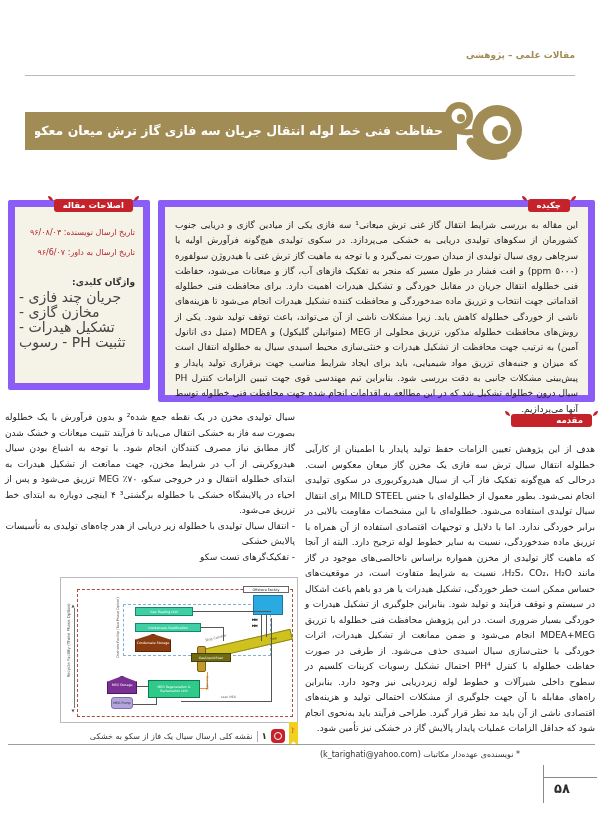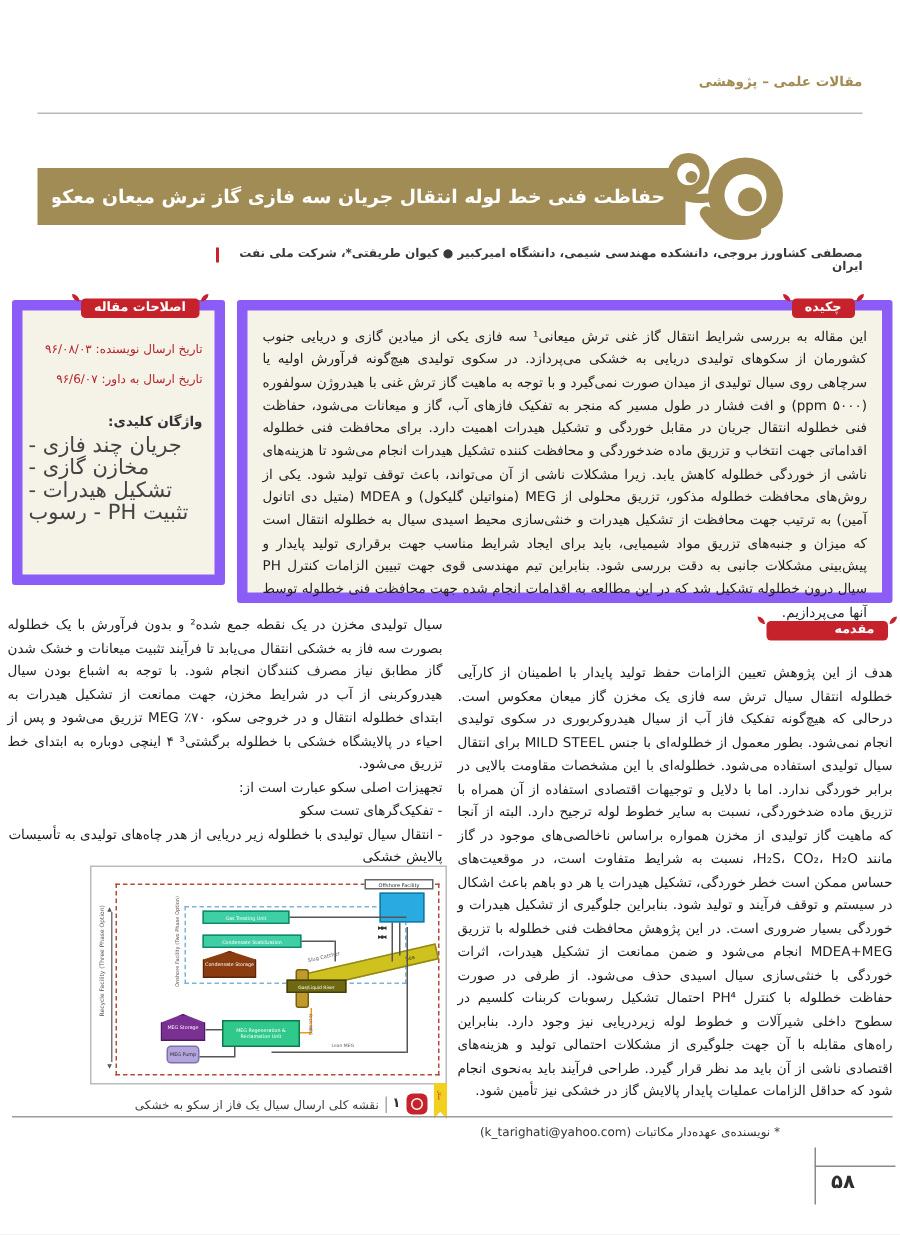--- a/index.html
+++ b/index.html
@@ -91,47 +91,42 @@
     <circle cx="60" cy="40" r="25" fill="#a28c55"></circle>
     <circle cx="60" cy="40" r="14" fill="#ffffff"></circle>
     <circle cx="63" cy="43" r="8" fill="#a28c55"></circle>
     <path d="M34 52 Q46 70 66 64" stroke="#a28c55" stroke-width="9" fill="none" stroke-linecap="round"></path>
     <circle cx="22" cy="26" r="14" fill="#a28c55"></circle>
     <circle cx="22" cy="26" r="7.5" fill="#ffffff"></circle>
     <circle cx="24" cy="28" r="4" fill="#a28c55"></circle>
     <path d="M10 34 Q18 44 34 42" stroke="#a28c55" stroke-width="6" fill="none" stroke-linecap="round"></path>
   </svg>
 
-  <div class="abs authors">
-    <span>مصطفی کشاورز بروجی، دانشکده مهندسی شیمی، دانشگاه امیرکبیر ● کیوان طریقتی*، شرکت ملی نفت ایران</span>
-    <span class="red-bar"></span>
-  </div>
 
   <div class="abs panel sidebar">
     <div class="tag" style="top:-8px;right:10px;">اصلاحات مقاله</div>
     <div class="dates">
       <div>تاریخ ارسال نویسنده: ۹۶/۰۸/۰۳</div>
       <div>تاریخ ارسال به داور: ۹۶/6/۰۷</div>
     </div>
     <div class="kw-title">واژگان کلیدی:</div>
     <div class="kw-body">جریان چند فازی - مخازن گازی - تشکیل هیدرات - تثبیت PH - رسوب</div>
   </div>
 
   <div class="abs panel abstract">
     <div class="tag" style="top:-8px;right:18px;">چکیده</div>
     <div class="txt">این مقاله به بررسی شرایط انتقال گاز غنی ترش میعانی¹ سه فازی یکی از میادین گازی و دریایی جنوب کشورمان از سکوهای تولیدی دریایی به خشکی می‌پردازد. در سکوی تولیدی هیچ‌گونه فرآورش اولیه یا سرچاهی روی سیال تولیدی از میدان صورت نمی‌گیرد و با توجه به ماهیت گاز ترش غنی با هیدروژن سولفوره (۵۰۰۰ ppm) و افت فشار در طول مسیر که منجر به تفکیک فازهای آب، گاز و میعانات می‌شود، حفاظت فنی خطلوله انتقال جریان در مقابل خوردگی و تشکیل هیدرات اهمیت دارد. برای محافظت فنی خطلوله اقداماتی جهت انتخاب و تزریق ماده ضدخوردگی و محافظت کننده تشکیل هیدرات انجام می‌شود تا هزینه‌های ناشی از خوردگی خطلوله کاهش یابد. زیرا مشکلات ناشی از آن می‌تواند، باعث توقف تولید شود. یکی از روش‌های محافظت خطلوله مذکور، تزریق محلولی از MEG (منواتیلن گلیکول) و MDEA (متیل دی اتانول آمین) به ترتیب جهت محافظت از تشکیل هیدرات و خنثی‌سازی محیط اسیدی سیال به خطلوله انتقال است که میزان و جنبه‌های تزریق مواد شیمیایی، باید برای ایجاد شرایط مناسب جهت برقراری تولید پایدار و پیش‌بینی مشکلات جانبی به دقت بررسی شود. بنابراین تیم مهندسی قوی جهت تبیین الزامات کنترل PH سیال درون خطلوله تشکیل شد که در این مطالعه به اقدامات انجام شده جهت محافظت فنی خطلوله توسط آنها می‌پردازیم.</div>
   </div>
 
   <div class="abs tag" style="top:414px;right:8px;padding-left:45px;">مقدمه</div>
   <div class="abs col col-right">هدف از این پژوهش تعیین الزامات حفظ تولید پایدار با اطمینان از کارآیی خطلوله انتقال سیال ترش سه فازی یک مخزن گاز میعان معکوس است. درحالی که هیچ‌گونه تفکیک فاز آب از سیال هیدروکربوری در سکوی تولیدی انجام نمی‌شود. بطور معمول از خطلوله‌ای با جنس MILD STEEL برای انتقال سیال تولیدی استفاده می‌شود. خطلوله‌ای با این مشخصات مقاومت بالایی در برابر خوردگی ندارد. اما با دلایل و توجیهات اقتصادی استفاده از آن همراه با تزریق ماده ضدخوردگی، نسبت به سایر خطوط لوله ترجیح دارد. البته از آنجا که ماهیت گاز تولیدی از مخزن همواره براساس ناخالصی‌های موجود در گاز مانند H₂S، CO₂، H₂O، نسبت به شرایط متفاوت است، در موقعیت‌های حساس ممکن است خطر خوردگی، تشکیل هیدرات یا هر دو باهم باعث اشکال در سیستم و توقف فرآیند و تولید شود. بنابراین جلوگیری از تشکیل هیدرات و خوردگی بسیار ضروری است. در این پژوهش محافظت فنی خطلوله با تزریق MDEA+MEG انجام می‌شود و ضمن ممانعت از تشکیل هیدرات، اثرات خوردگی با خنثی‌سازی سیال اسیدی حذف می‌شود. از طرفی در صورت حفاظت خطلوله با کنترل PH⁴ احتمال تشکیل رسوبات کربنات کلسیم در سطوح داخلی شیرآلات و خطوط لوله زیردریایی نیز وجود دارد. بنابراین راه‌های مقابله با آن جهت جلوگیری از مشکلات احتمالی تولید و هزینه‌های اقتصادی ناشی از آن باید مد نظر قرار گیرد. طراحی فرآیند باید به‌نحوی انجام شود که حداقل الزامات عملیات پایدار پالایش گاز در خشکی نیز تأمین شود.</div>
   <div class="abs col col-left">
     <div>سیال تولیدی مخزن در یک نقطه جمع شده² و بدون فرآورش با یک خطلوله بصورت سه فاز به خشکی انتقال می‌یابد تا فرآیند تثبیت میعانات و خشک شدن گاز مطابق نیاز مصرف کنندگان انجام شود. با توجه به اشباع بودن سیال هیدروکربنی از آب در شرایط مخزن، جهت ممانعت از تشکیل هیدرات به ابتدای خطلوله انتقال و در خروجی سکو، ۷۰٪ MEG تزریق می‌شود و پس از احیاء در پالایشگاه خشکی با خطلوله برگشتی³ ۴ اینچی دوباره به ابتدای خط تزریق می‌شود.</div>
-    <div class="eq">تجهیزات اصلی سکو عبارت است از:</div>
+    <div class="eq">- انتقال سیال تولیدی با خطلوله زیر دریایی از هدر چاه‌های تولیدی به تأسیسات پالایش خشکی</div>
     <div class="eq">- تفکیک‌گرهای تست سکو</div>
-    <div class="eq">- انتقال سیال تولیدی با خطلوله زیر دریایی از هدر چاه‌های تولیدی به تأسیسات پالایش خشکی</div>
   </div>
 
   <div class="abs fig">
     <div class="red-dash"></div>
     <div class="dim"></div>
     <div class="rot" style="left:-33px;top:60px;width:80px;">Recycle Facility (Three Phase Option)</div>
     <div class="blue-dash"></div>
     <div class="rot" style="left:27px;top:48px;width:60px;font-size:3.4px;">Onshore Facility (Two Phase Option)</div>
 
     <div class="lblbox" style="left:182px;top:8px;width:46px;height:7px;">Offshore Facility</div>

